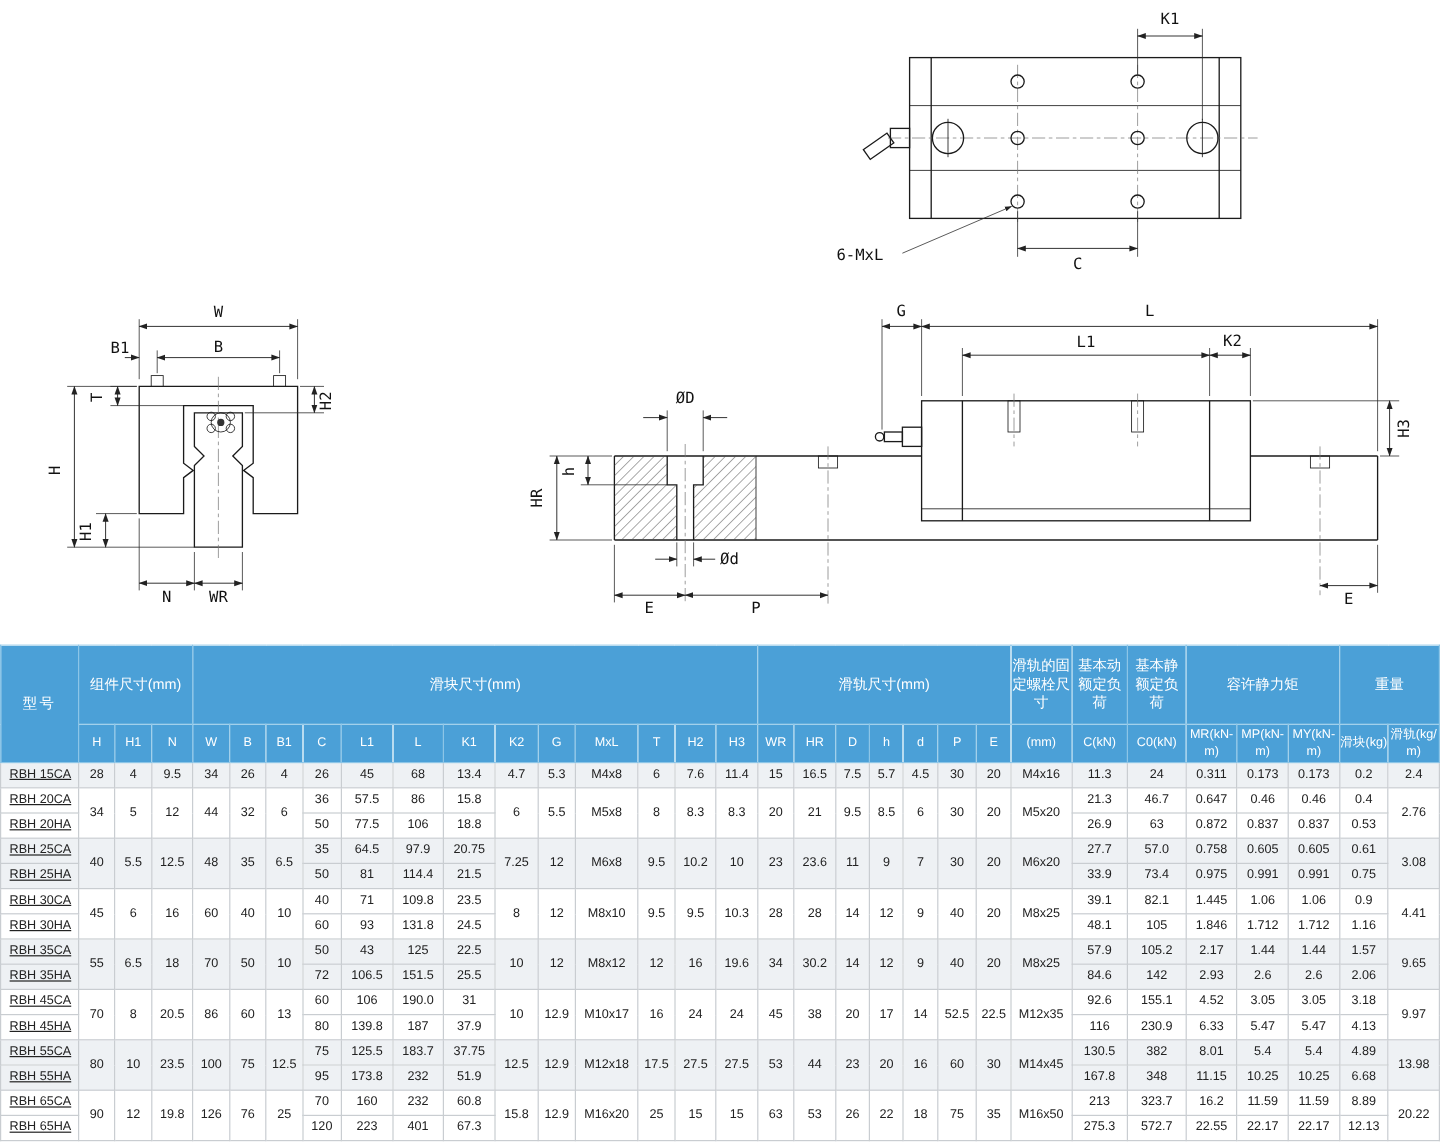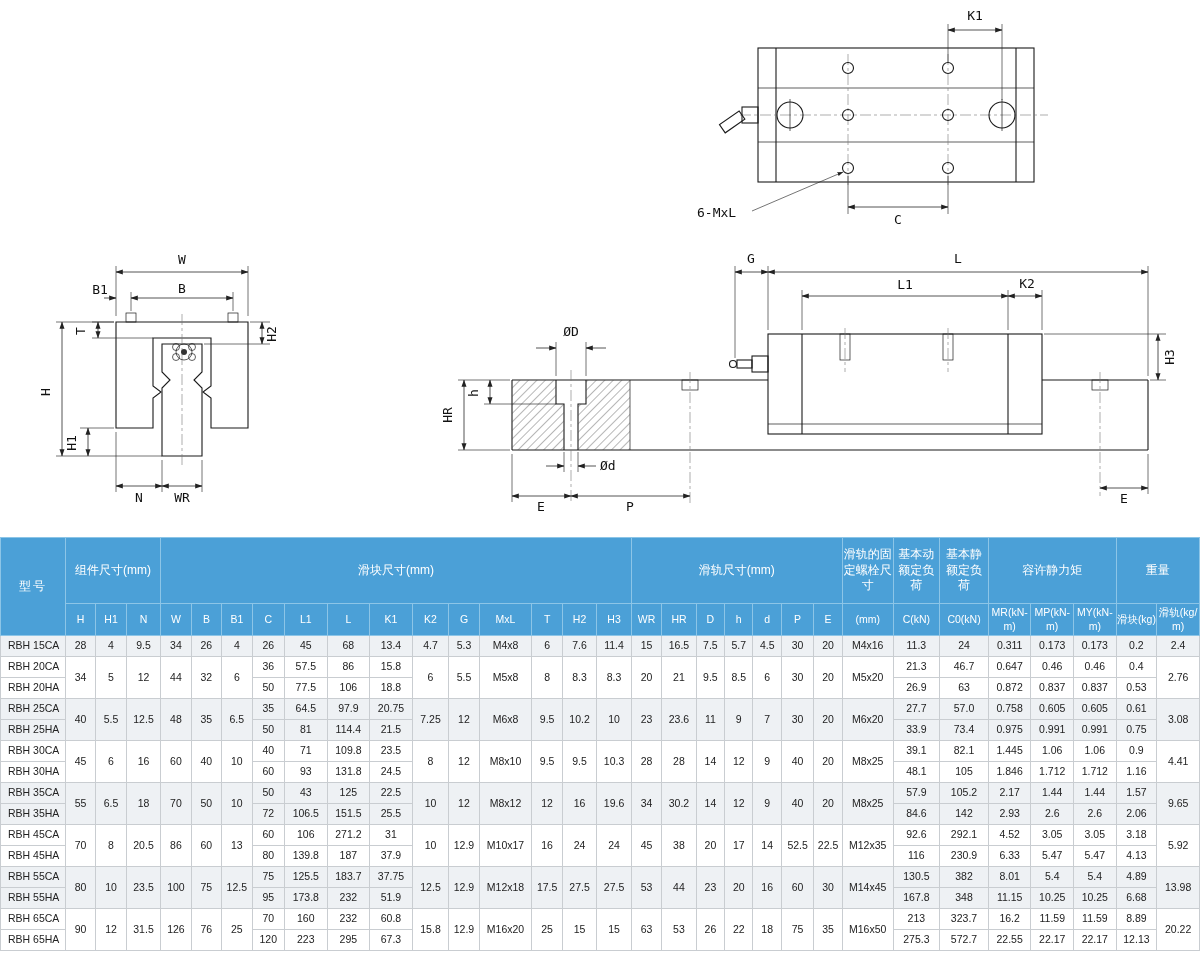--- a/index.html
+++ b/index.html
@@ -24,21 +24,21 @@
     border: 1px solid #8cc5e7; padding: 1px 0; text-align: center; line-height: 1.3;
     overflow: hidden;
   }
   .spec thead tr.grp-row th { font-size: 12px; height: 66px; }
   .spec thead tr.sub-row th { font-size: 10.5px; height: 32px; word-break: break-all; }
   .spec th.model-head { font-size: 14px; letter-spacing: 2px; }
   .spec td {
     border: 1px solid #c9cdd1; text-align: center; height: 21px; padding: 0 1px;
     color: #222; line-height: 1.1; overflow: hidden; white-space: nowrap;
   }
-  .spec td.model-cell { text-align: left; padding-left: 7px; }
+  .spec td.model-cell { text-align: left; padding-left: 7px; text-decoration: underline; }
   tr.band-a td { background: #eef1f4; }
   tr.band-b td { background: #ffffff; }
 </style>
 </head>
 <body>
 
 <div class="page">
 
   <div class="diagram-area">
     <svg width="1200" height="537" viewBox="0 0 1200 537">
@@ -536,43 +536,43 @@
         <tr class="band-b">
           <td class="model-cell">RBH 45CA</td>
           <td rowspan="2">70</td>
           <td rowspan="2">8</td>
           <td rowspan="2">20.5</td>
           <td rowspan="2">86</td>
           <td rowspan="2">60</td>
           <td rowspan="2">13</td>
           <td>60</td>
           <td>106</td>
-          <td>271.2</td>
+          <td>190.0</td>
           <td>31</td>
           <td rowspan="2">10</td>
           <td rowspan="2">12.9</td>
           <td rowspan="2">M10x17</td>
           <td rowspan="2">16</td>
           <td rowspan="2">24</td>
           <td rowspan="2">24</td>
           <td rowspan="2">45</td>
           <td rowspan="2">38</td>
           <td rowspan="2">20</td>
           <td rowspan="2">17</td>
           <td rowspan="2">14</td>
           <td rowspan="2">52.5</td>
           <td rowspan="2">22.5</td>
           <td rowspan="2">M12x35</td>
           <td>92.6</td>
-          <td>292.1</td>
+          <td>155.1</td>
           <td>4.52</td>
           <td>3.05</td>
           <td>3.05</td>
           <td>3.18</td>
-          <td rowspan="2">5.92</td>
+          <td rowspan="2">9.97</td>
         </tr>
         <tr class="band-b">
           <td class="model-cell">RBH 45HA</td>
           <td>80</td>
           <td>139.8</td>
           <td>187</td>
           <td>37.9</td>
           <td>116</td>
           <td>230.9</td>
           <td>6.33</td>
@@ -624,21 +624,21 @@
           <td>348</td>
           <td>11.15</td>
           <td>10.25</td>
           <td>10.25</td>
           <td>6.68</td>
         </tr>
         <tr class="band-b">
           <td class="model-cell">RBH 65CA</td>
           <td rowspan="2">90</td>
           <td rowspan="2">12</td>
-          <td rowspan="2">31.5</td>
+          <td rowspan="2">19.8</td>
           <td rowspan="2">126</td>
           <td rowspan="2">76</td>
           <td rowspan="2">25</td>
           <td>70</td>
           <td>160</td>
           <td>232</td>
           <td>60.8</td>
           <td rowspan="2">15.8</td>
           <td rowspan="2">12.9</td>
           <td rowspan="2">M16x20</td>
@@ -658,21 +658,21 @@
           <td>16.2</td>
           <td>11.59</td>
           <td>11.59</td>
           <td>8.89</td>
           <td rowspan="2">20.22</td>
         </tr>
         <tr class="band-b">
           <td class="model-cell">RBH 65HA</td>
           <td>120</td>
           <td>223</td>
-          <td>295</td>
+          <td>401</td>
           <td>67.3</td>
           <td>275.3</td>
           <td>572.7</td>
           <td>22.55</td>
           <td>22.17</td>
           <td>22.17</td>
           <td>12.13</td>
         </tr>
       </tbody>
   </table>

